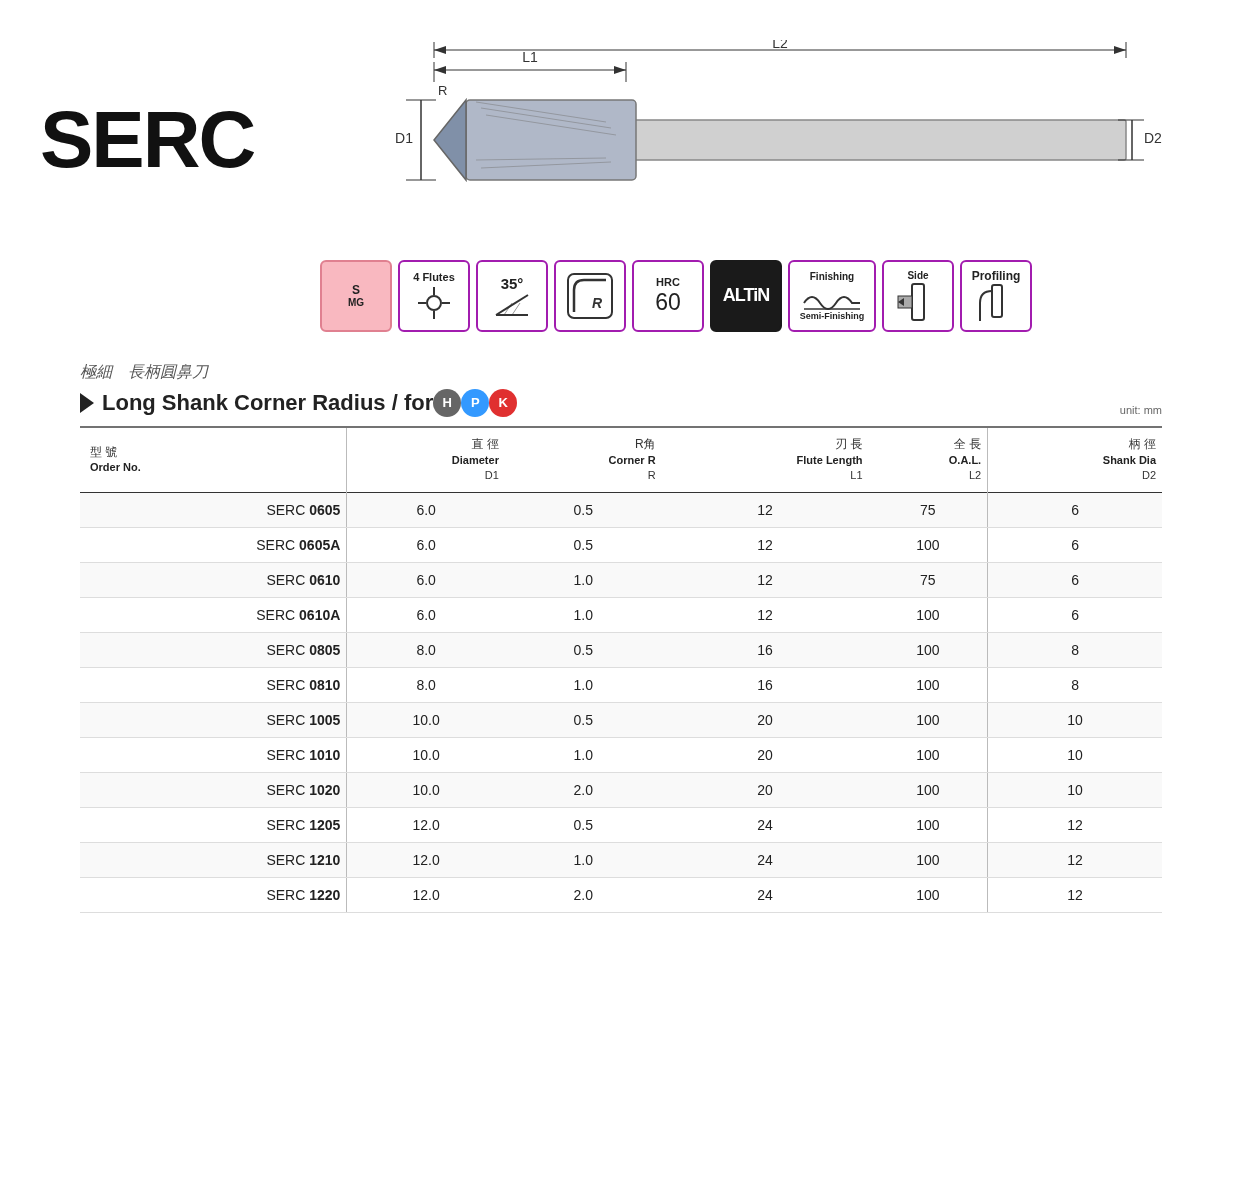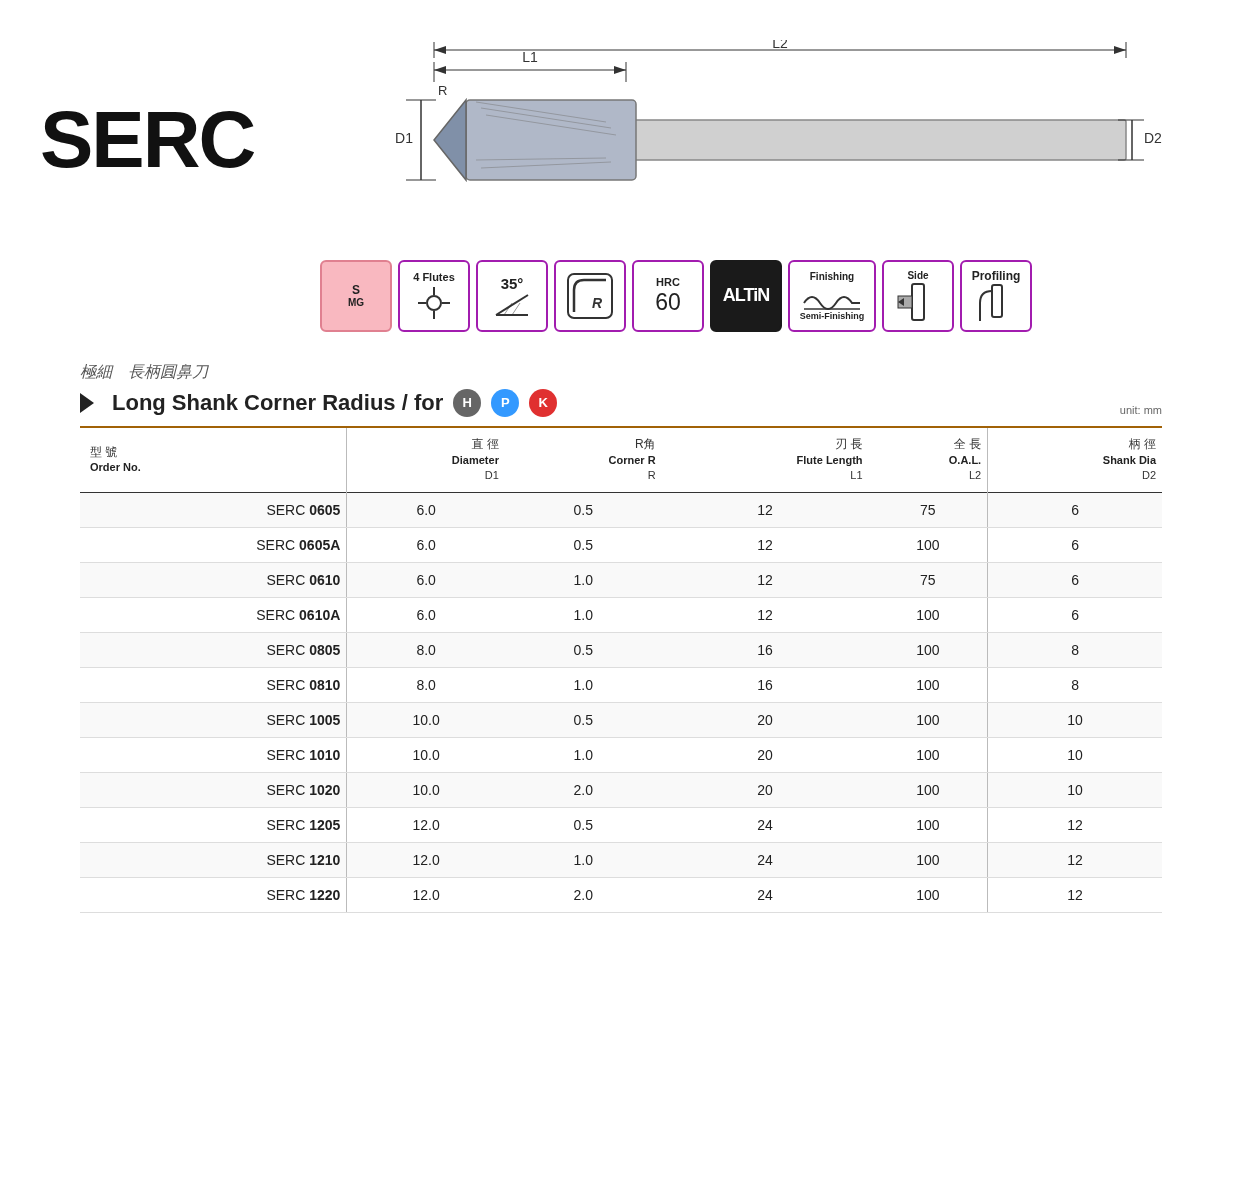--- a/index.html
+++ b/index.html
@@ -90,21 +90,20 @@
       color: #555;
       margin-bottom: 4px;
       font-style: italic;
     }
 
     .subtitle-english {
       font-size: 22px;
       font-weight: 700;
       display: flex;
       align-items: center;
-      gap: 10px;
       margin-bottom: 8px;
     }
 
     .circle-badge {
       width: 28px;
       height: 28px;
       border-radius: 50%;
       display: inline-flex;
       align-items: center;
       justify-content: center;
@@ -126,21 +125,21 @@
       margin-top: 17px;
     }
 
     .product-table {
       width: 100%;
       border-collapse: collapse;
       font-size: 14px;
     }
 
     .product-table thead tr {
-      border-top: 2px solid #a16207;
+      border-top: 2px solid #737373;
       border-bottom: 1px solid #333;
     }
 
     .product-table th {
       padding: 8px 6px;
       text-align: right;
       font-size: 12px;
       font-weight: normal;
       color: #444;
       line-height: 1.4;

